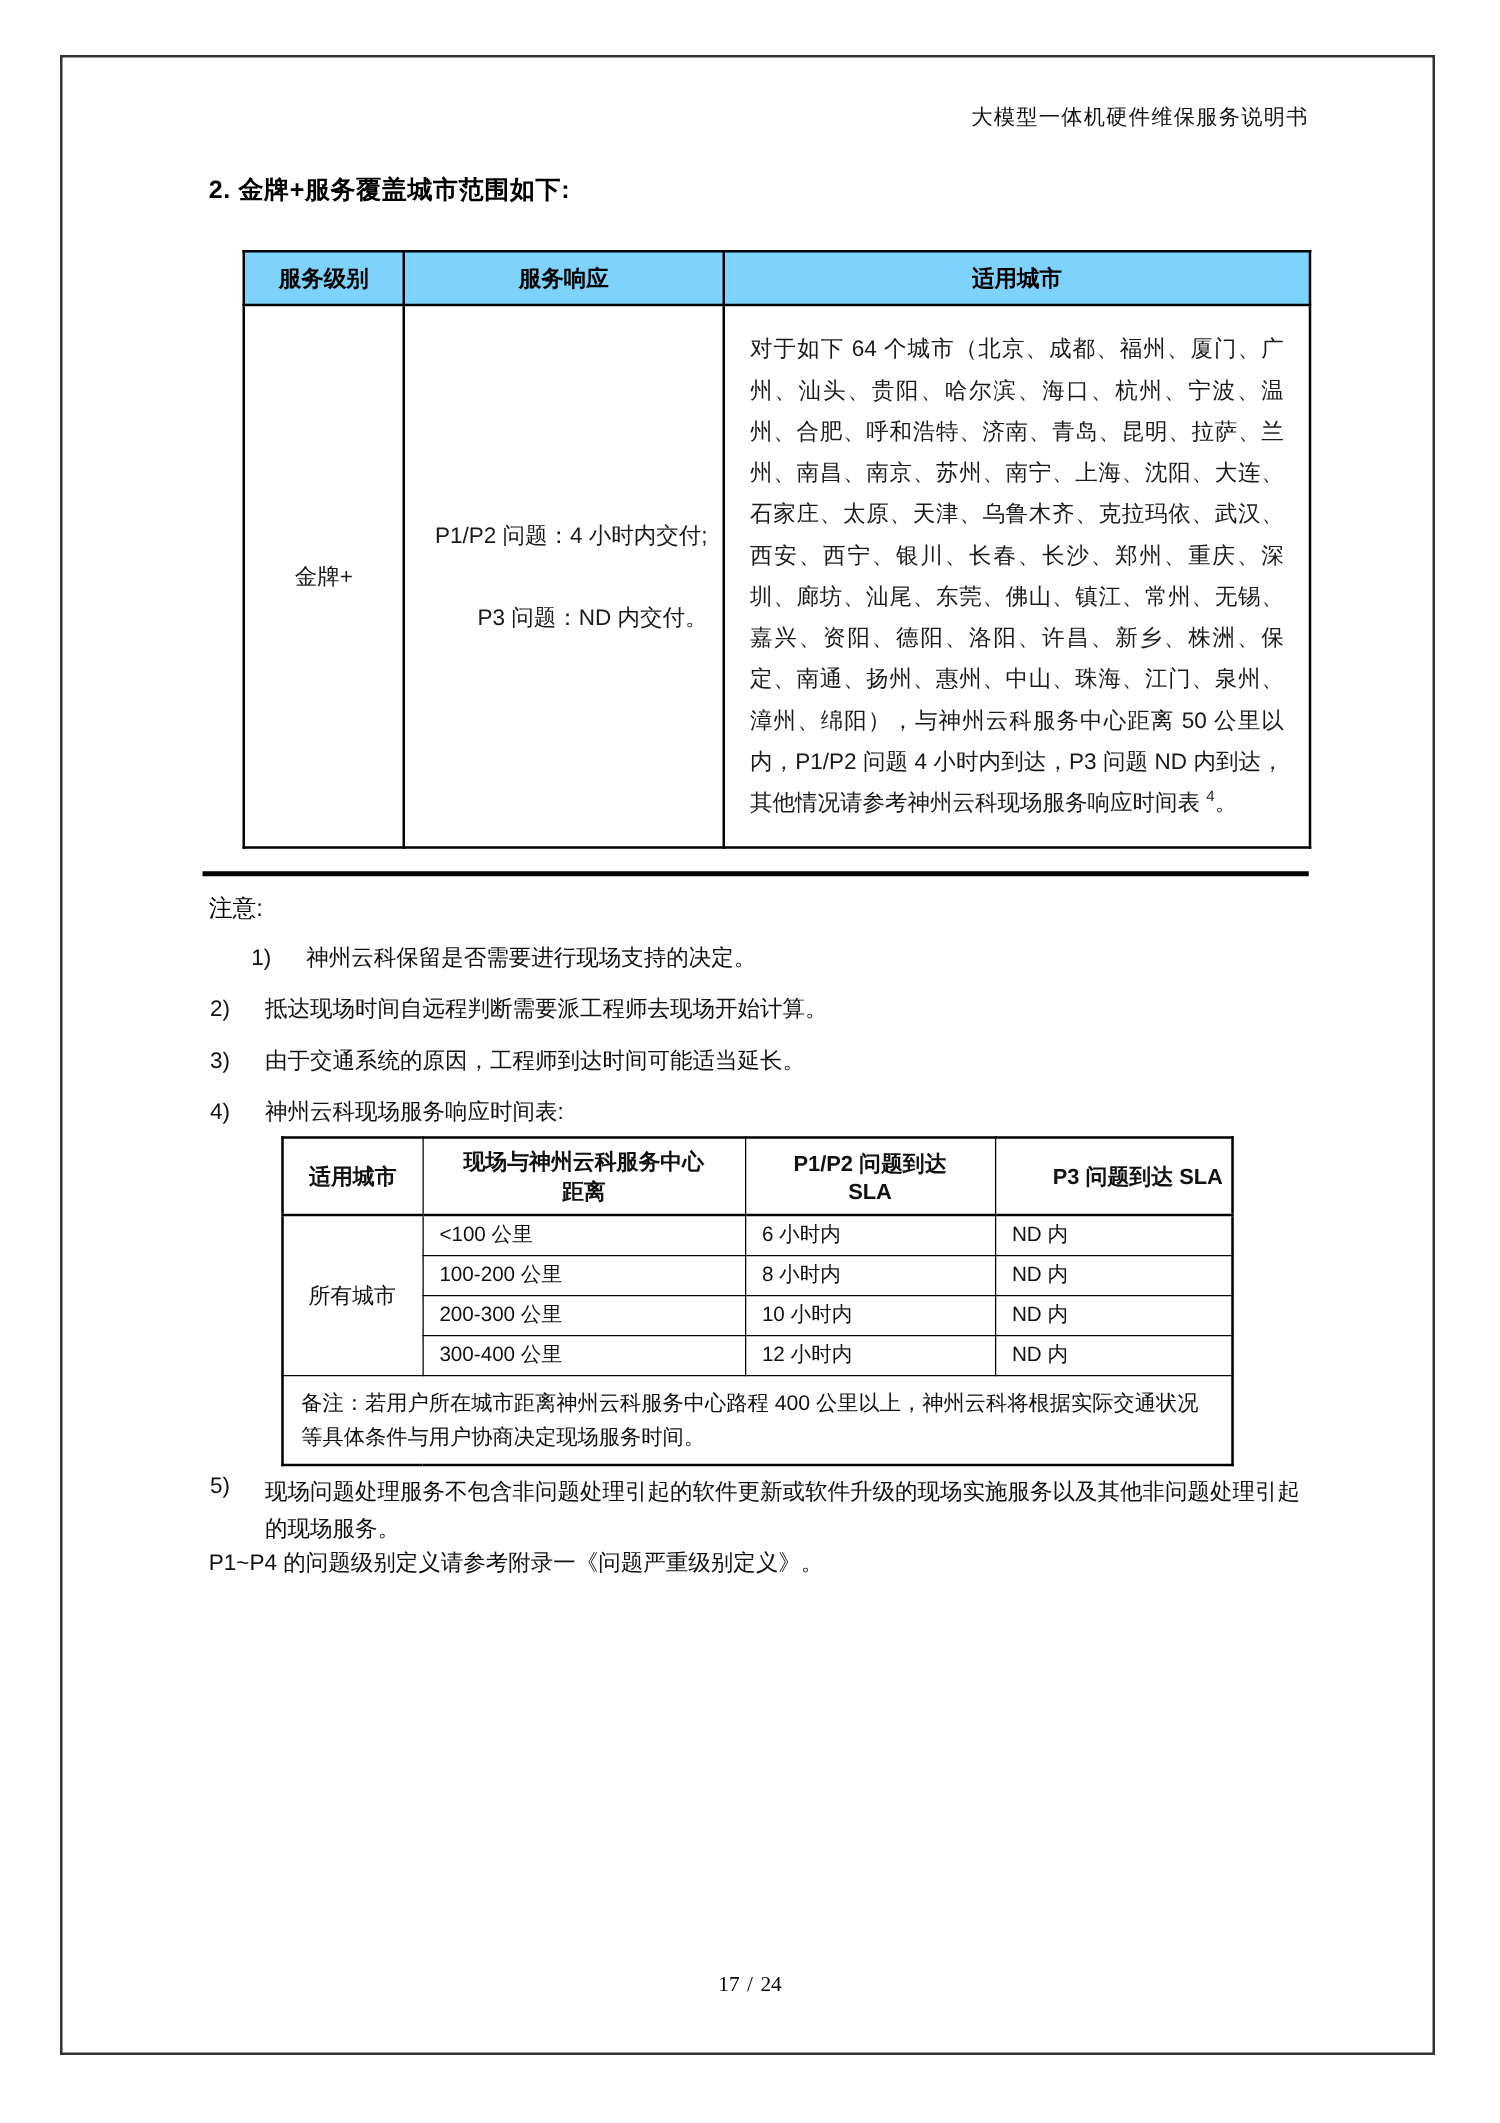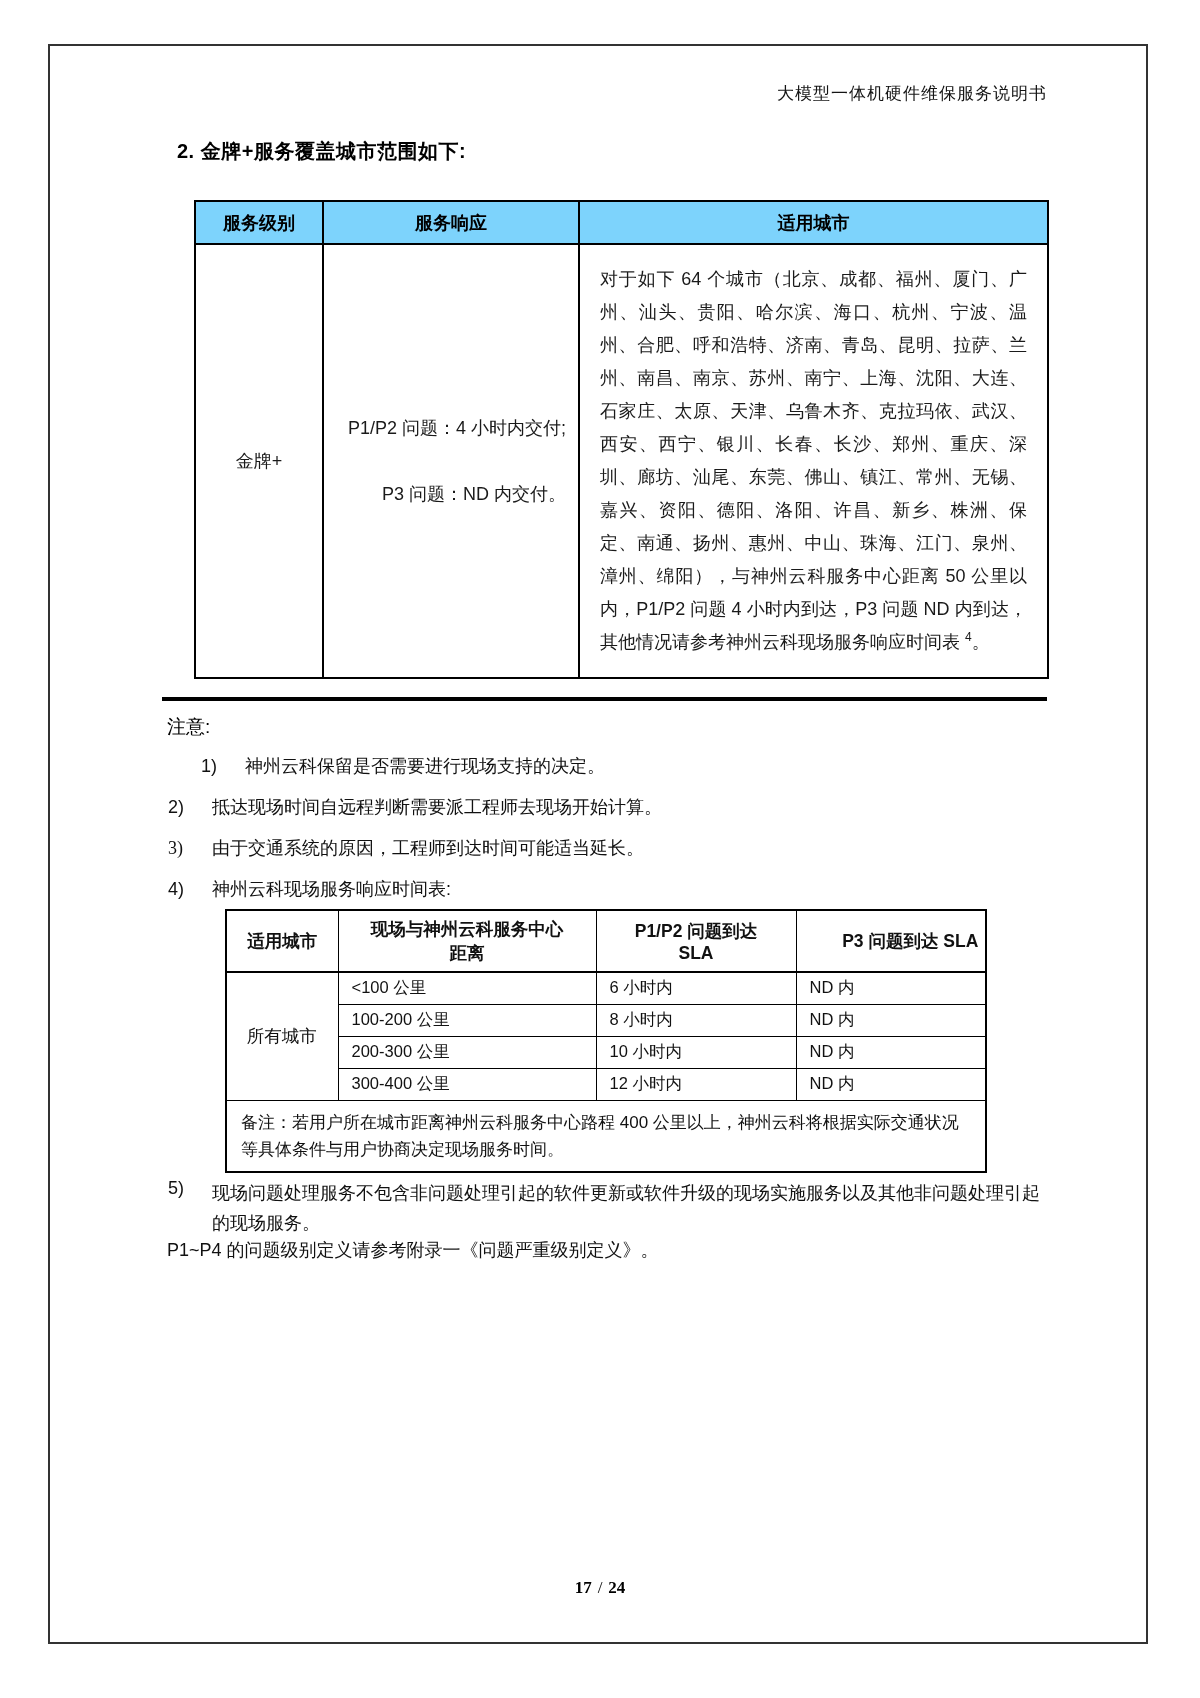--- a/index.html
+++ b/index.html
@@ -37,21 +37,20 @@
     color: #141414;
   }
   .section-title {
     position: absolute;
     left: 167px;
     top: 138px;
     font-size: 20px;
     font-weight: bold;
     letter-spacing: 0.5px;
     color: #000;
-    margin-left: 10px;
   }
   
   .coverage-table {
     position: absolute;
     left: 194px;
     top: 200px;
     width: 853px;
     border-collapse: collapse;
     table-layout: fixed;
   }
@@ -118,21 +117,21 @@
     left: 168px;
     font-size: 18px;
     color: #111;
   }
   .note-item .note-num {
     display: inline-block;
     width: 44px;
   }
   .note-1 { top: 754px; margin-left: 33px; }
   .note-2 { top: 795px; }
-  .note-3 { top: 836px; font-family: Liberation Serif, serif; }
+  .note-3 { top: 836px; }
   .note-4 { top: 877px; }
   .note-5 { top: 1178px; width: 880px; }
   .note-5 .note-body {
     display: inline-block;
     vertical-align: top;
     width: 828px;
     line-height: 30px;
     text-align: justify;
   }
   
@@ -193,21 +192,21 @@
   .page-footer {
     position: absolute;
     left: 0;
     top: 1578px;
     width: 1200px;
     text-align: center;
     font-family: "Liberation Serif", "DejaVu Serif", serif;
     font-size: 17px;
     color: #000;
   }
-  .page-footer .num { font-weight: bold; }
+  .page-footer .num { font-weight: normal; }
   .page-footer .sep { padding: 0 6px; font-weight: normal; }
 </style>
 </head>
 <body>
 
 <div class="page">
 
   <div class="page-frame"></div>
 
   <div class="doc-header">大模型一体机硬件维保服务说明书</div>

